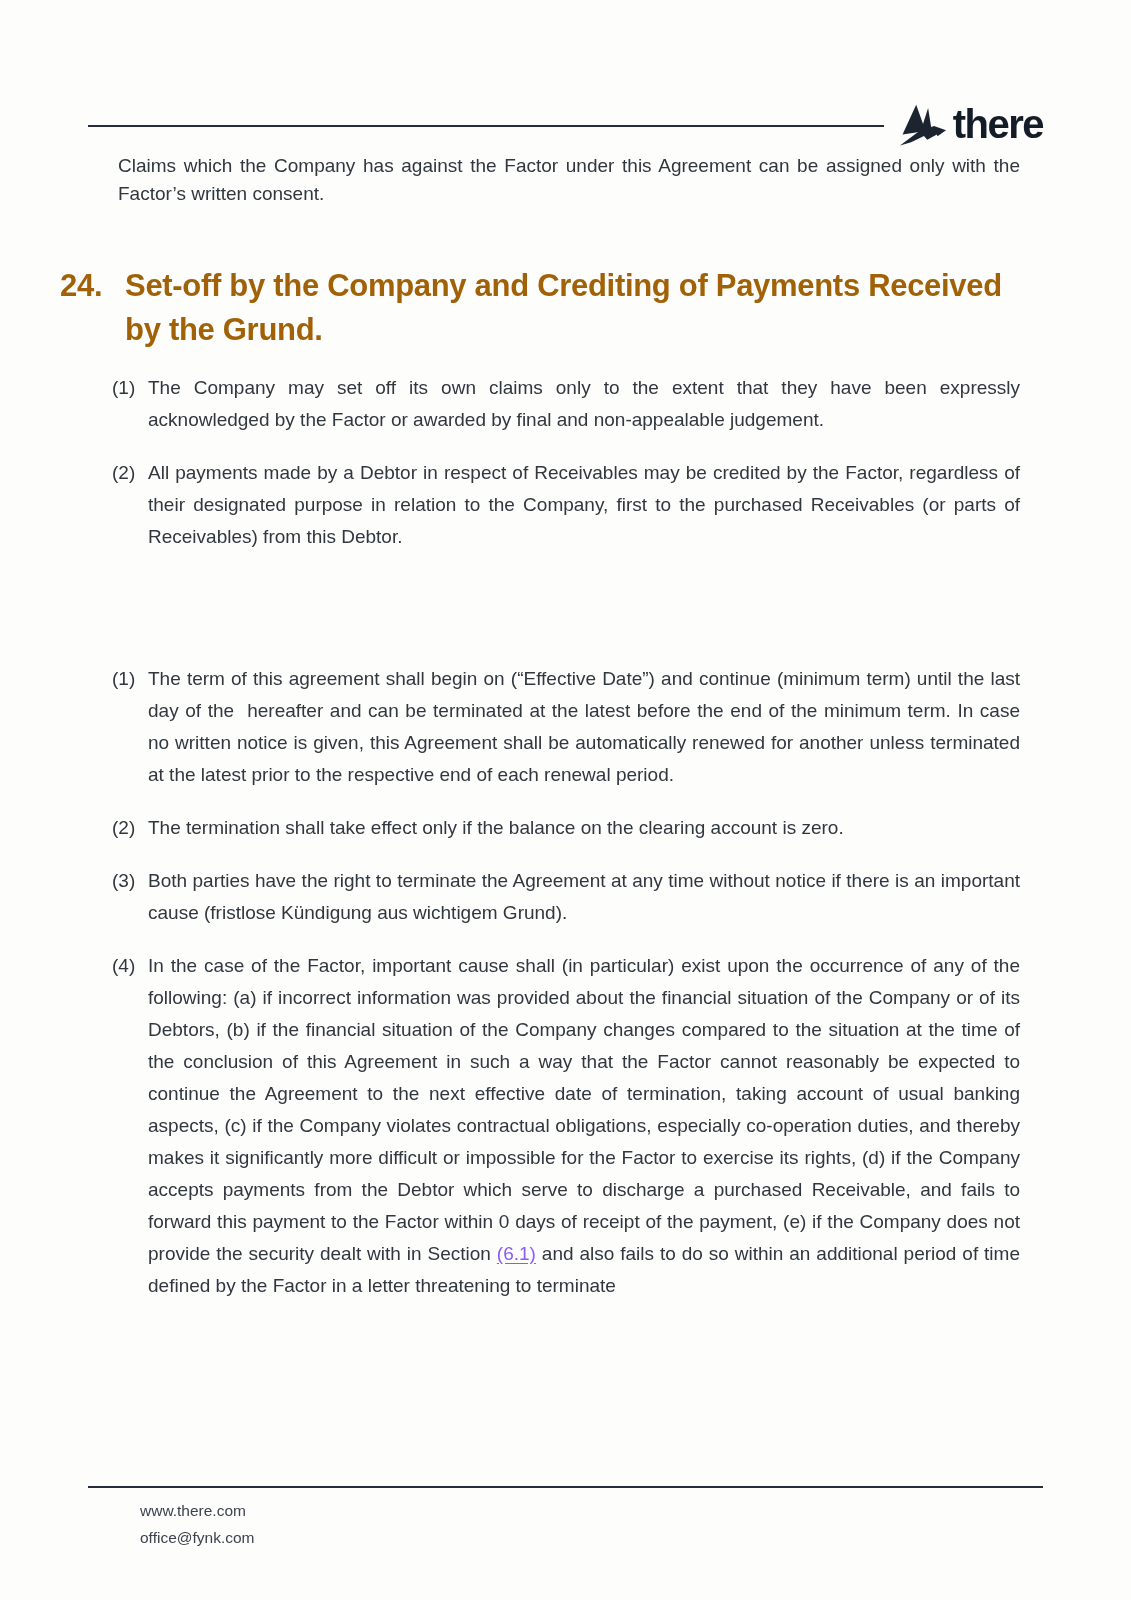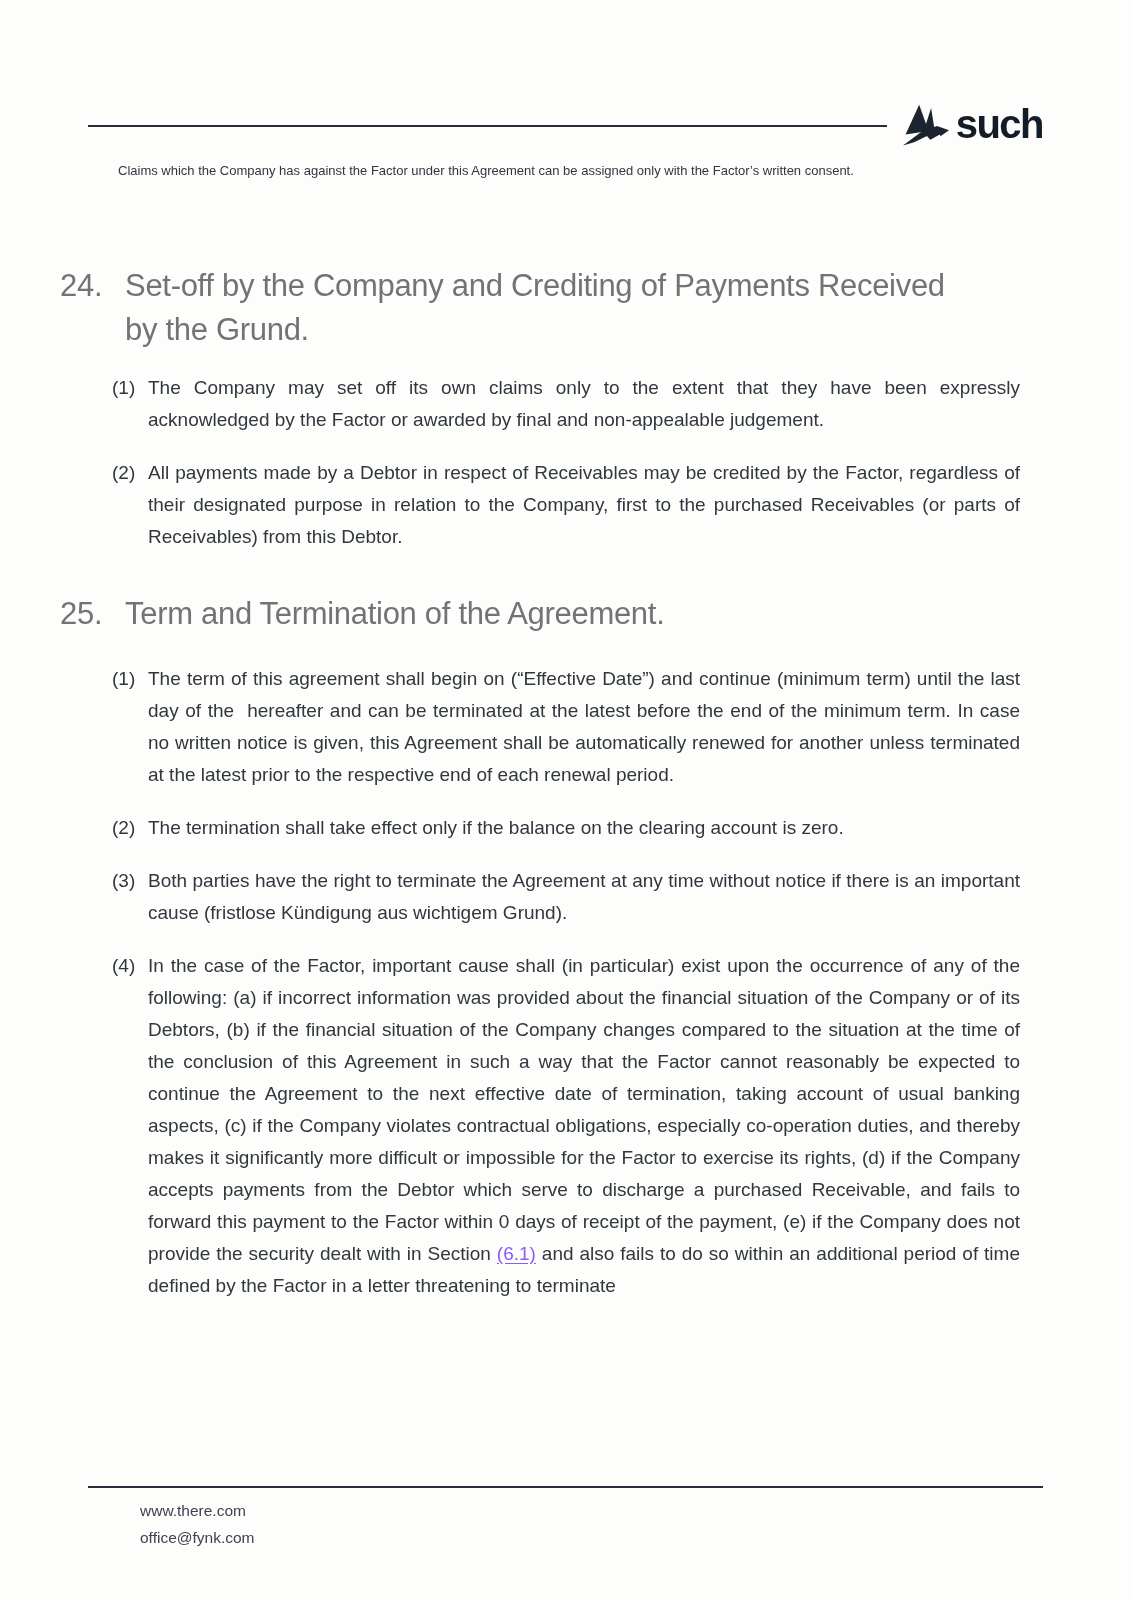--- a/index.html
+++ b/index.html
@@ -40,34 +40,34 @@
     letter-spacing: -1.5px;
     color: #141c28;
     line-height: 1;
     padding-bottom: 4px;
   }
 
   
   .intro {
     position: absolute;
     top: 152px; left: 118px; width: 902px;
-    font-size: 13px;
-    line-height: 37px;
+    font-size: 19px;
+    line-height: 28px;
     color: #31373f;
     text-align: justify;
   }
 
   .section-heading {
     position: absolute;
     left: 60px; width: 962px;
     display: flex;
     font-size: 31px;
     line-height: 44px;
-    font-weight: 400;
-    color: #737373;
+    font-weight: 700;
+    color: #a16207;
     letter-spacing: -0.3px;
   }
   .section-heading .sec-num {
     width: 55px;
     flex-shrink: 0;
   }
   .sec-title span { display: block; margin-left: 10px; }
 
   .sec24-h { top: 264px; }
   .sec25-h { top: 592px; }
@@ -126,21 +126,21 @@
     <div class="logo">
       <span>
         <svg width="46" height="46" viewBox="0 0 54 50" fill="#1c2430" xmlns="http://www.w3.org/2000/svg">
           <polygon points="19,0 30,31 3,35"></polygon>
           <polygon points="33,4 37,29 24,32"></polygon>
           <polygon points="0,48 24,30 30,36 13,44"></polygon>
           <polygon points="23,31 40,25 47,33 32,41"></polygon>
           <polygon points="40,25 54,30 44,37"></polygon>
         </svg>
       </span>
-      <span class="logo-text">such</span>
+      <span class="logo-text">there</span>
     </div>
   </div>
 
   <p class="intro">Claims which the Company has against the Factor under this Agreement can be assigned only with the Factor’s written consent.</p>
 
   <div class="section-heading sec24-h">
     <span class="sec-num">24.</span>
     <span class="sec-title">
       <span>Set-off by the Company and Crediting of Payments Received</span>
       <span>by the Grund.</span>
@@ -151,26 +151,20 @@
     <div class="item">
       <span class="item-marker">(1)</span>
       <span class="item-text">The Company may set off its own claims only to the extent that they have been expressly acknowledged by the Factor or awarded by final and non-appealable judgement.</span>
     </div>
     <div class="item">
       <span class="item-marker">(2)</span>
       <span class="item-text">All payments made by a Debtor in respect of Receivables may be credited by the Factor, regardless of their designated purpose in relation to the Company, first to the purchased Receivables (or parts of Receivables) from this Debtor.</span>
     </div>
   </div>
 
-  <div class="section-heading sec25-h">
-    <span class="sec-num">25.</span>
-    <span class="sec-title">
-      <span>Term and Termination of the Agreement.</span>
-    </span>
-  </div>
 
   <div class="item-list list25">
     <div class="item">
       <span class="item-marker">(1)</span>
       <span class="item-text">The term of this agreement shall begin on (“Effective Date”) and continue (minimum term) until the last day of the &nbsp;hereafter and can be terminated at the latest before the end of the minimum term. In case no written notice is given, this Agreement shall be automatically renewed for another unless terminated at the latest prior to the respective end of each renewal period.</span>
     </div>
     <div class="item">
       <span class="item-marker">(2)</span>
       <span class="item-text">The termination shall take effect only if the balance on the clearing account is zero.</span>
     </div>

